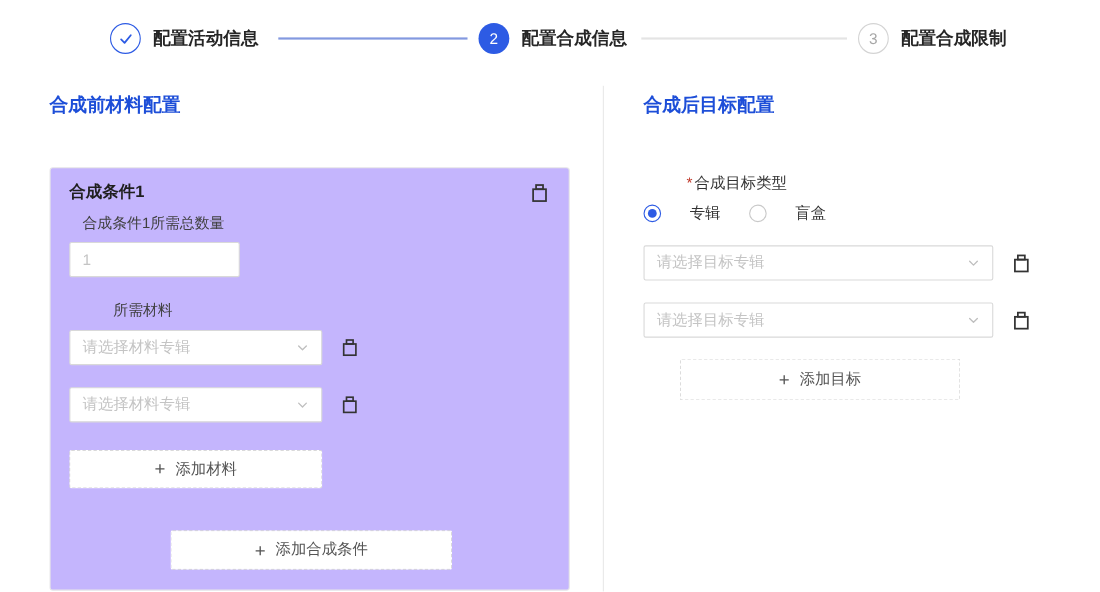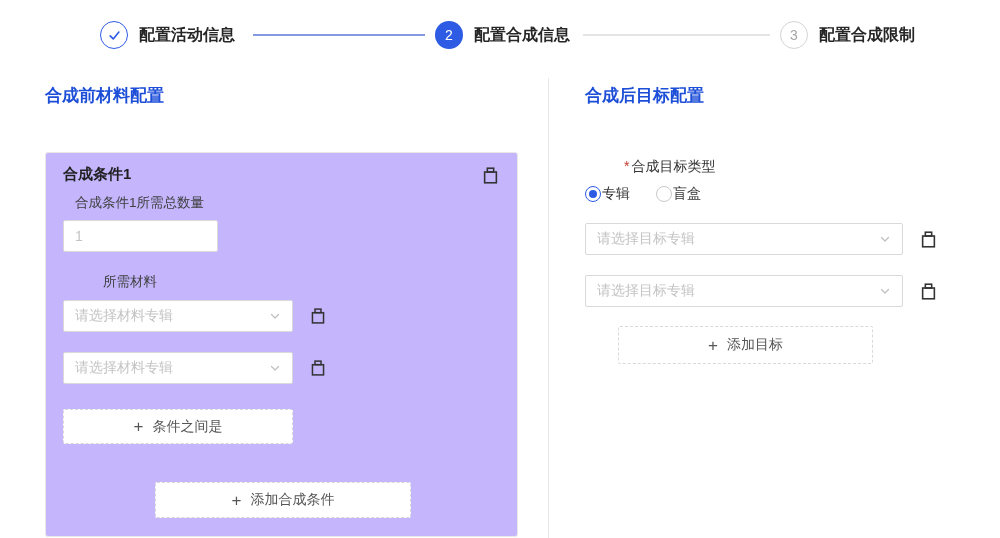--- a/index.html
+++ b/index.html
@@ -51,21 +51,21 @@
   .trash-btn { background:none; border:none; padding:0; cursor:pointer; display:flex; align-items:center; }
   
   .dashed-btn {
     position:absolute; border:1px dashed #d9d9d9; border-radius:2px; background:#fff;
     display:flex; align-items:center; justify-content:center; gap:9px; cursor:pointer;
     font-size:14px; color:#555555; font-family:inherit;
   }
   .plus-glyph { font-size:17px; line-height:1; color:#555555; font-weight:400; }
   
   .radio-group { position:absolute; left:585px; top:185px; display:flex; align-items:center; gap:26px; }
-  .radio-option { display:flex; align-items:center; gap:1px; cursor:pointer; }
+  .radio-option { display:flex; align-items:center; gap:26px; cursor:pointer; }
   .radio-dot { width:16px; height:16px; border-radius:50%; border:1.5px solid #c9c9c9; background:#fff; position:relative; flex:0 0 auto; }
   .radio-dot.checked { border-color:#2d5be4; }
   .radio-dot.checked::after {
     content:""; position:absolute; left:50%; top:50%; width:8px; height:8px; border-radius:50%;
     background:#2d5be4; transform:translate(-50%,-50%);
   }
   .radio-label { font-size:14px; color:#333333; }
   .required-label { position:absolute; left:585px; top:158px; font-size:14px; color:#333333;margin-left:39px; }
   .required-mark { color:#c0392b; margin-right:2px; }
 </style>
@@ -142,21 +142,21 @@
       <button class="trash-btn">
         <svg width="18" height="18" viewBox="0 0 24 24" fill="none" stroke="#333333" stroke-width="2">
             <rect x="8" y="2.8" width="8" height="4.8"></rect>
             <rect x="4.6" y="7.6" width="14.8" height="13.6"></rect>
           </svg>
       </button>
     </div>
 
     <button class="dashed-btn" style="left:17px; top:256px; width:230px; height:35px;">
       <span class="plus-glyph">+</span>
-      <span>条件之间是</span>
+      <span>添加材料</span>
     </button>
   </div>
 
   <button class="dashed-btn" style="left:155px; top:482px; width:256px; height:36px;">
     <span class="plus-glyph">+</span>
     <span>添加合成条件</span>
   </button>
 
   <div class="panel-title" style="left:585px; top:84px;">合成后目标配置</div>
 

